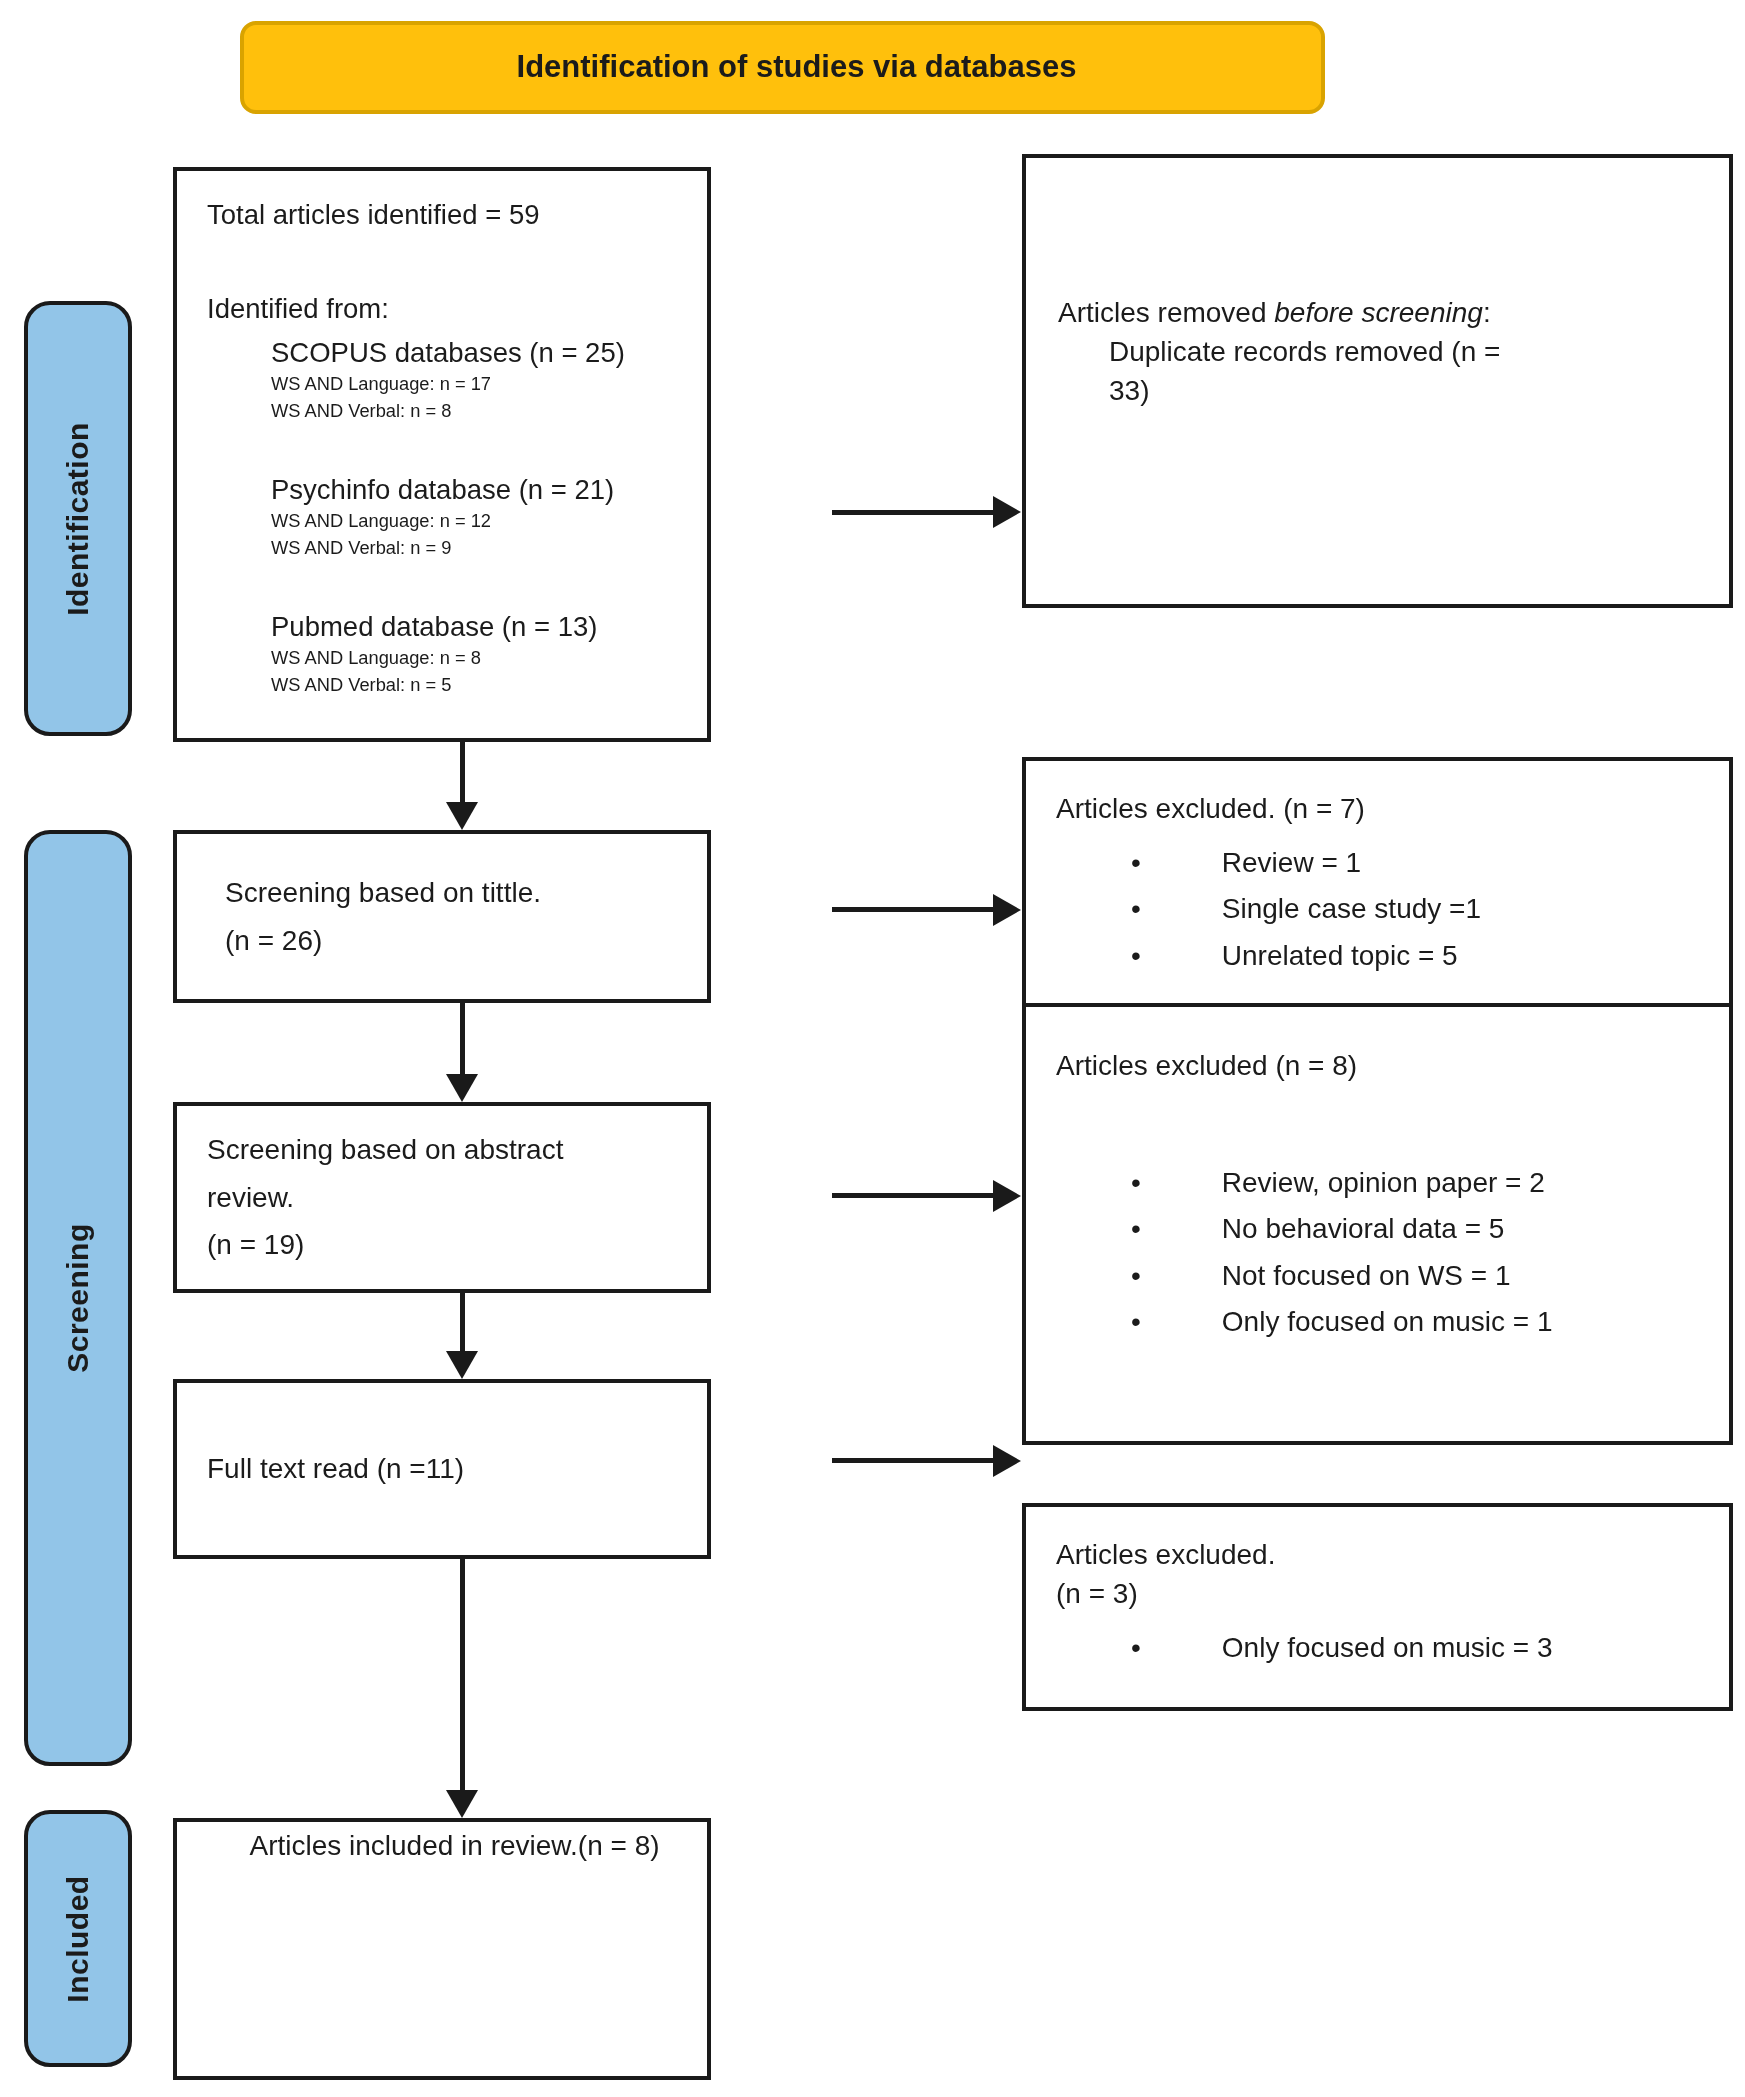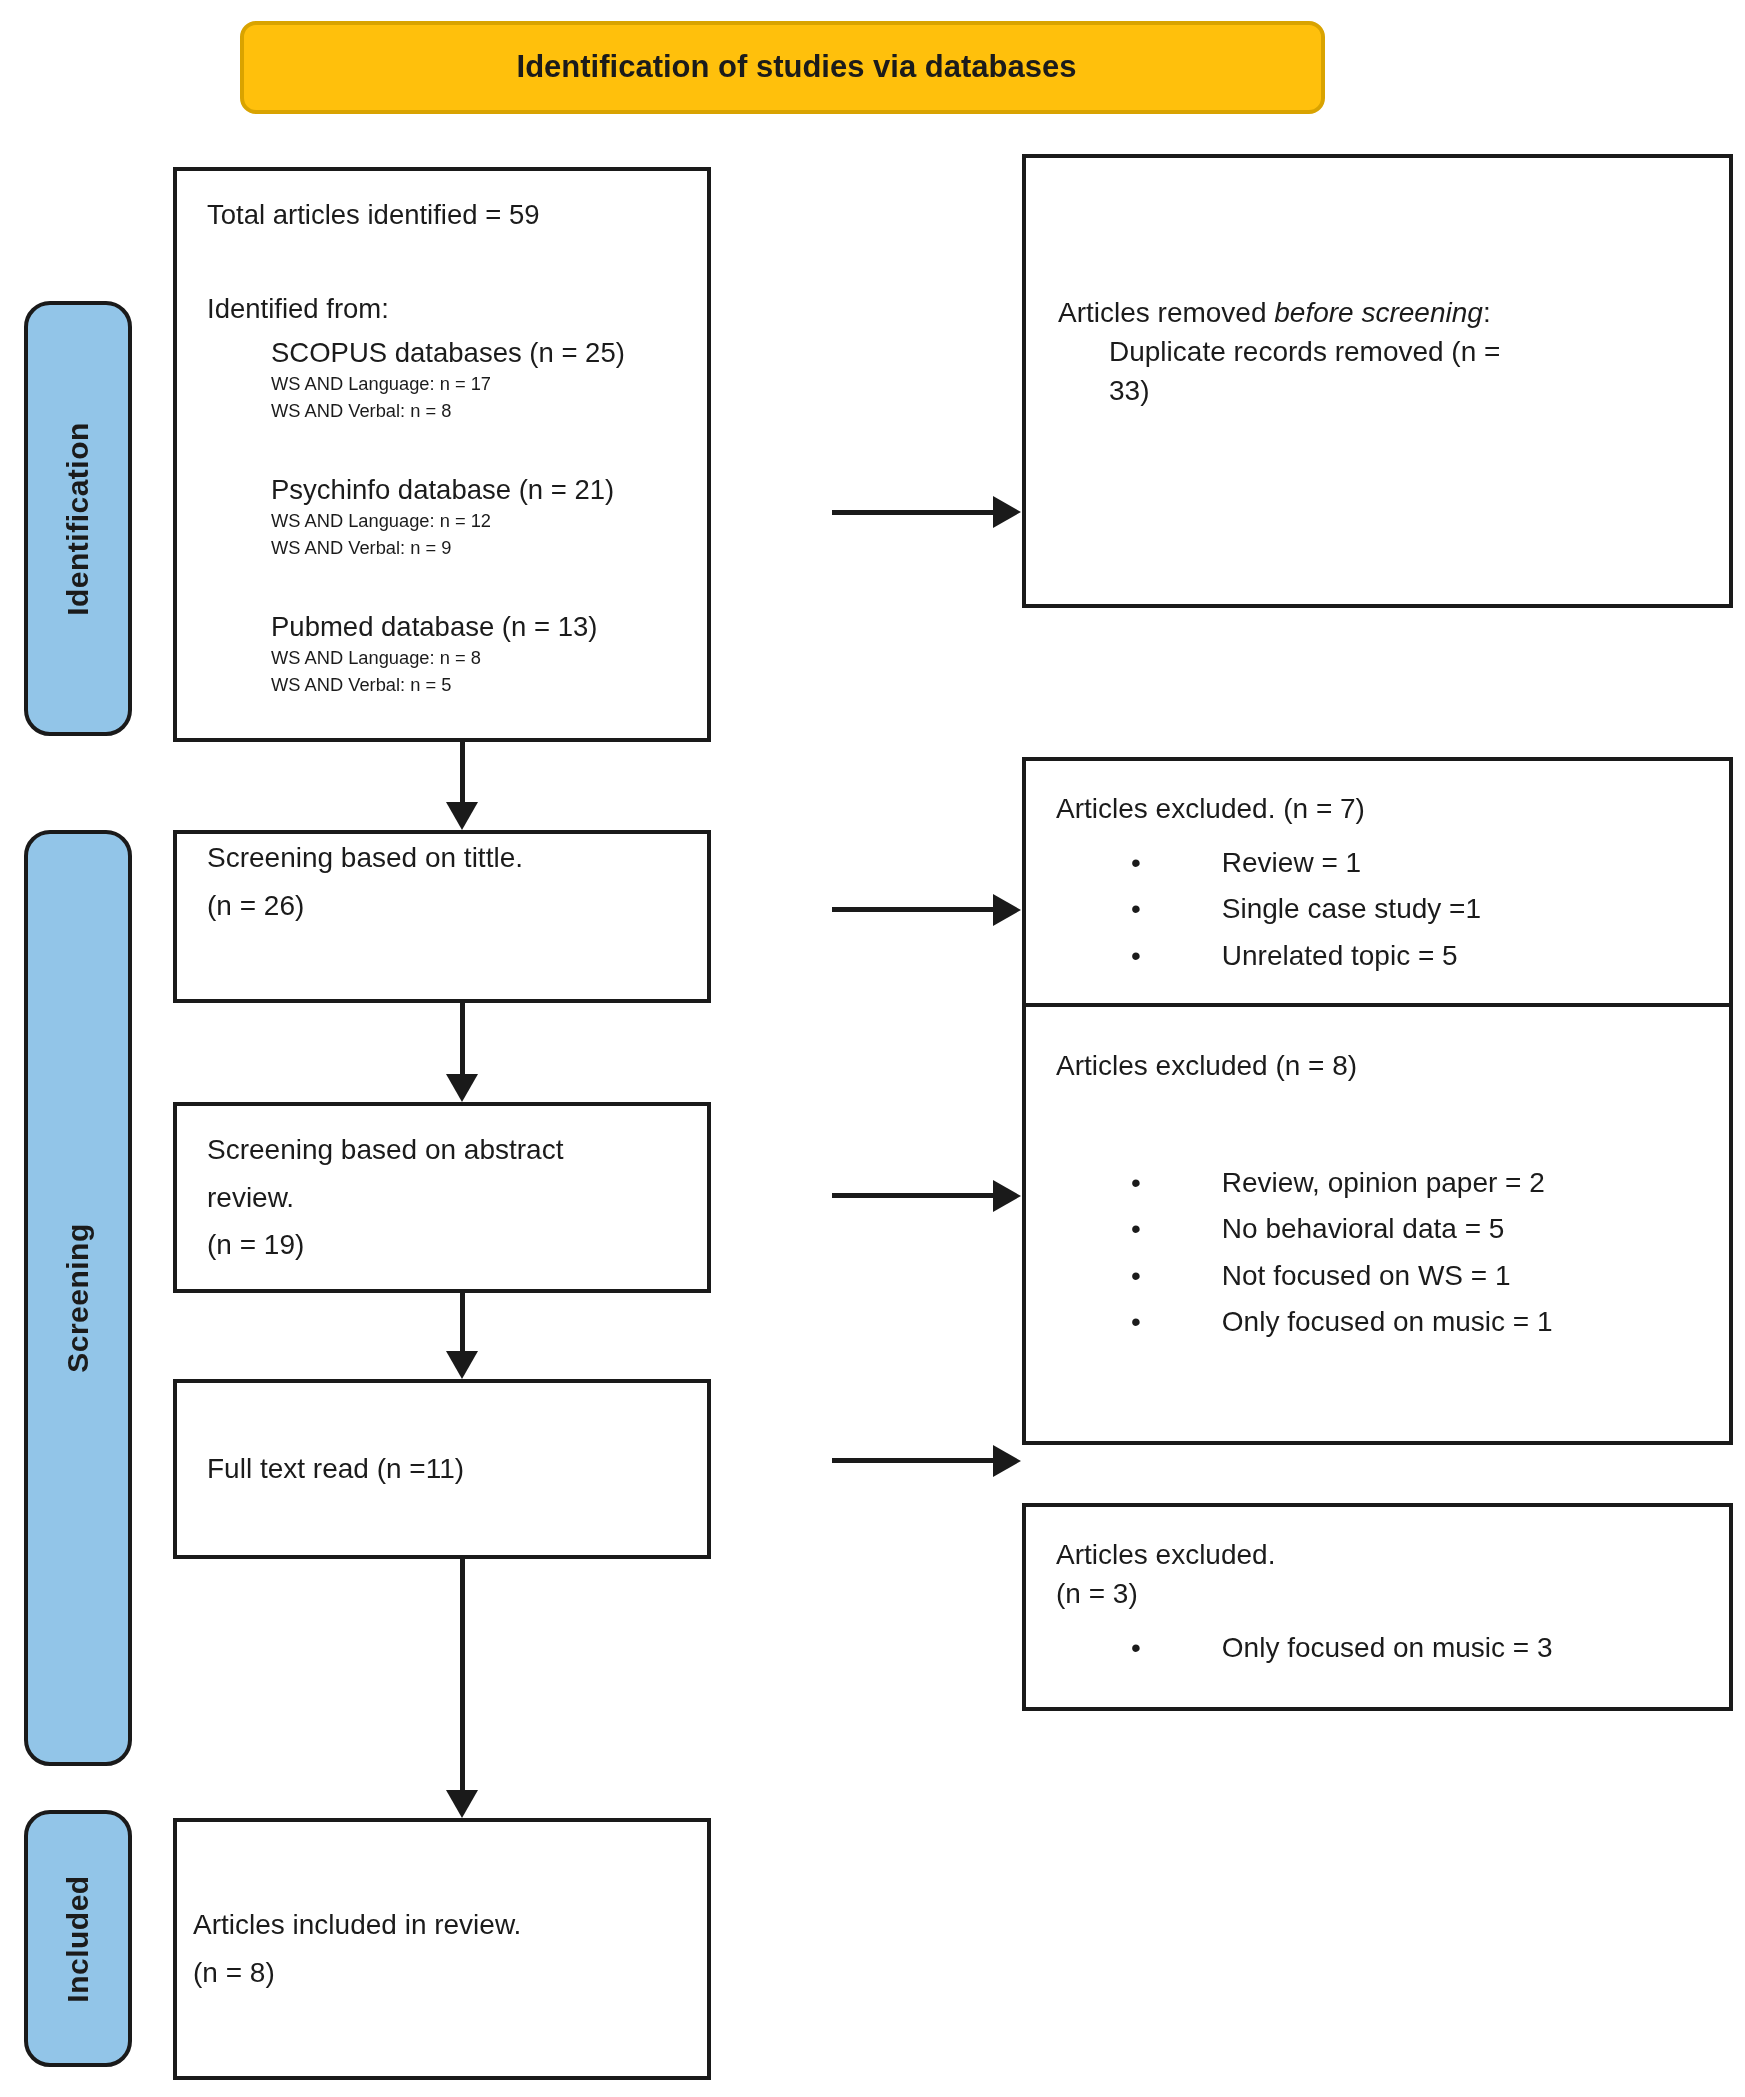--- a/index.html
+++ b/index.html
@@ -34,24 +34,24 @@
   #stage-identification { top:301px;  height:435px; }
   #stage-screening      { top:830px; height:936px; }
   #stage-included       { top:1810px; height:257px; }
 
   
   .wbox { position:absolute; background:#fff; border:4.3px solid var(--line,#1a1a1a); }
   .col-main  { left:173px;  width:538px; }
   .col-right { left:1022px; width:711px; }
 
   #box-identified        { top:167px;  height:575px; padding:26px 21.5px 0 30px; }
-  #box-screen-title      { top:830px; height:173px; display:flex; flex-direction:column; padding-left:30px; }
+  #box-screen-title      { top:830px; height:173px; display:flex; flex-direction:column; justify-content:center; padding-left:48px; }
   #box-screen-abstract   { top:1102px; height:191px; display:flex; flex-direction:column; justify-content:center; padding-left:30px; }
   #box-fulltext          { top:1379px; height:180px; display:flex; flex-direction:column; justify-content:center; padding-left:30px; }
-  #box-included          { top:1818px; height:262px; display:flex; flex-direction:column; justify-content:center; padding-left:16px; }
+  #box-included          { top:1818px; height:262px; display:flex; flex-direction:row; justify-content:center; padding-left:25px; }
 
   #box-removed           { top:154px;  height:454px; padding:135px 24px 0 32px; }
   #box-excluded-title    { top:757px; height:260px; padding:28px 24px 0 30px; }
   #box-excluded-abstract { top:1003px; height:442px; padding:39px 24px 0 30px; }
   #box-excluded-fulltext { top:1503px; height:208px; padding:28px 24px 0 30px; }
 
   
   .t   { font-size:28px; line-height:1.4; }
   .t17 { font-size:28px; line-height:1.7; }
   .indent { margin-left:51px; }

